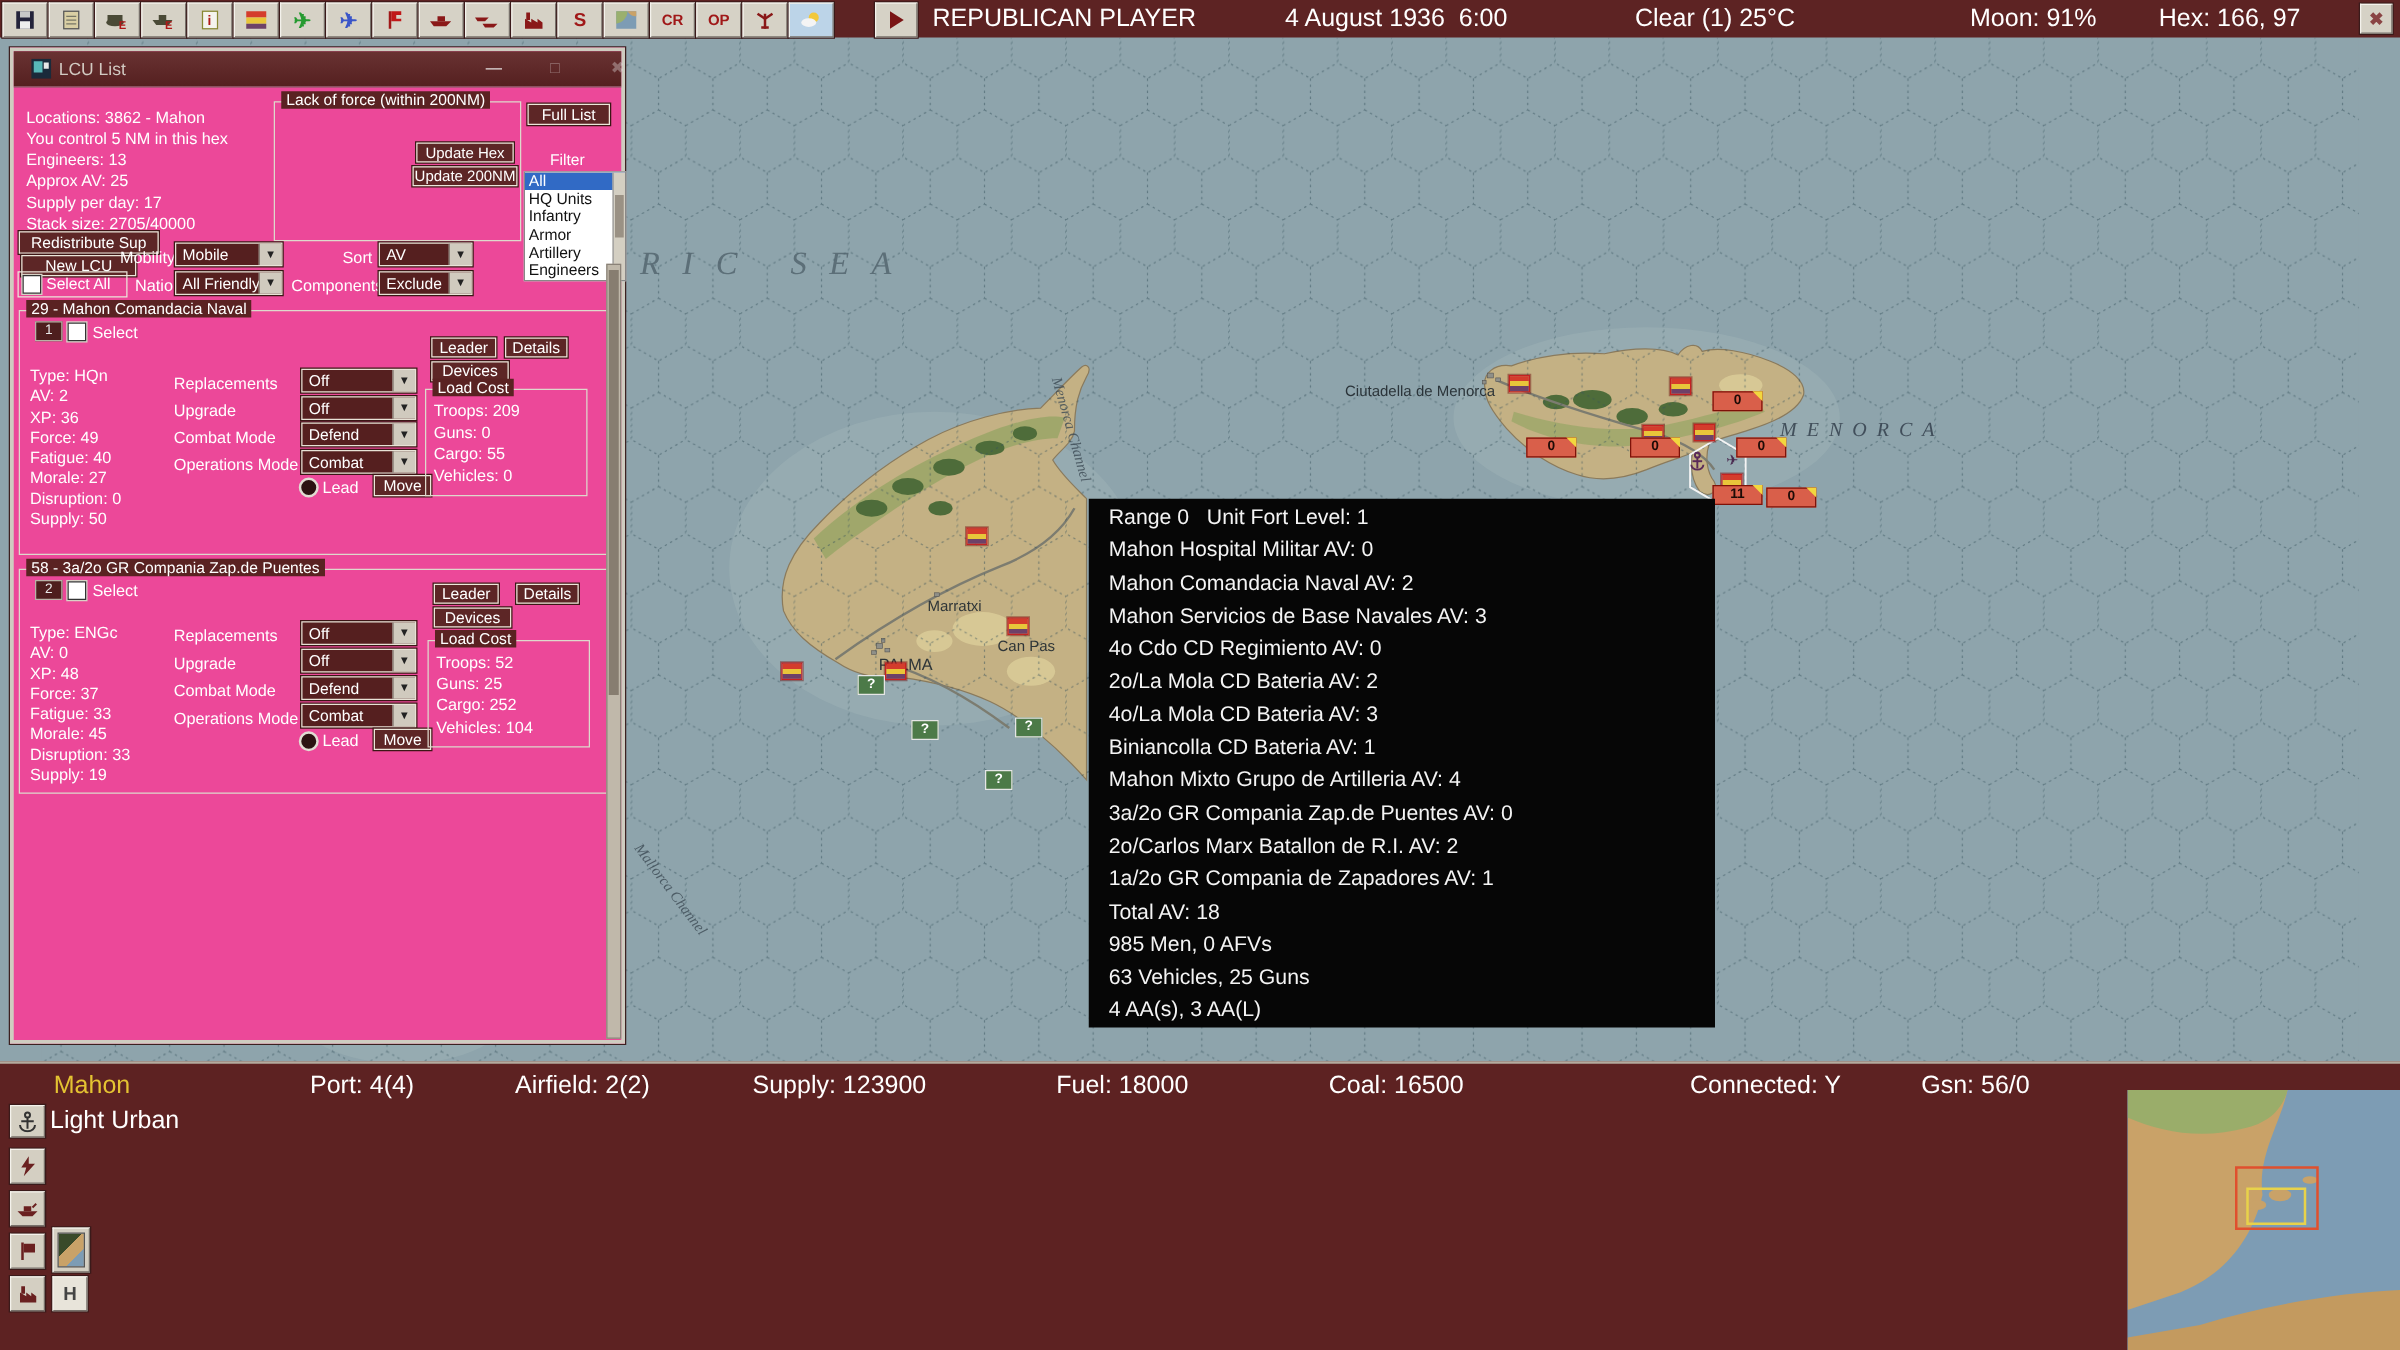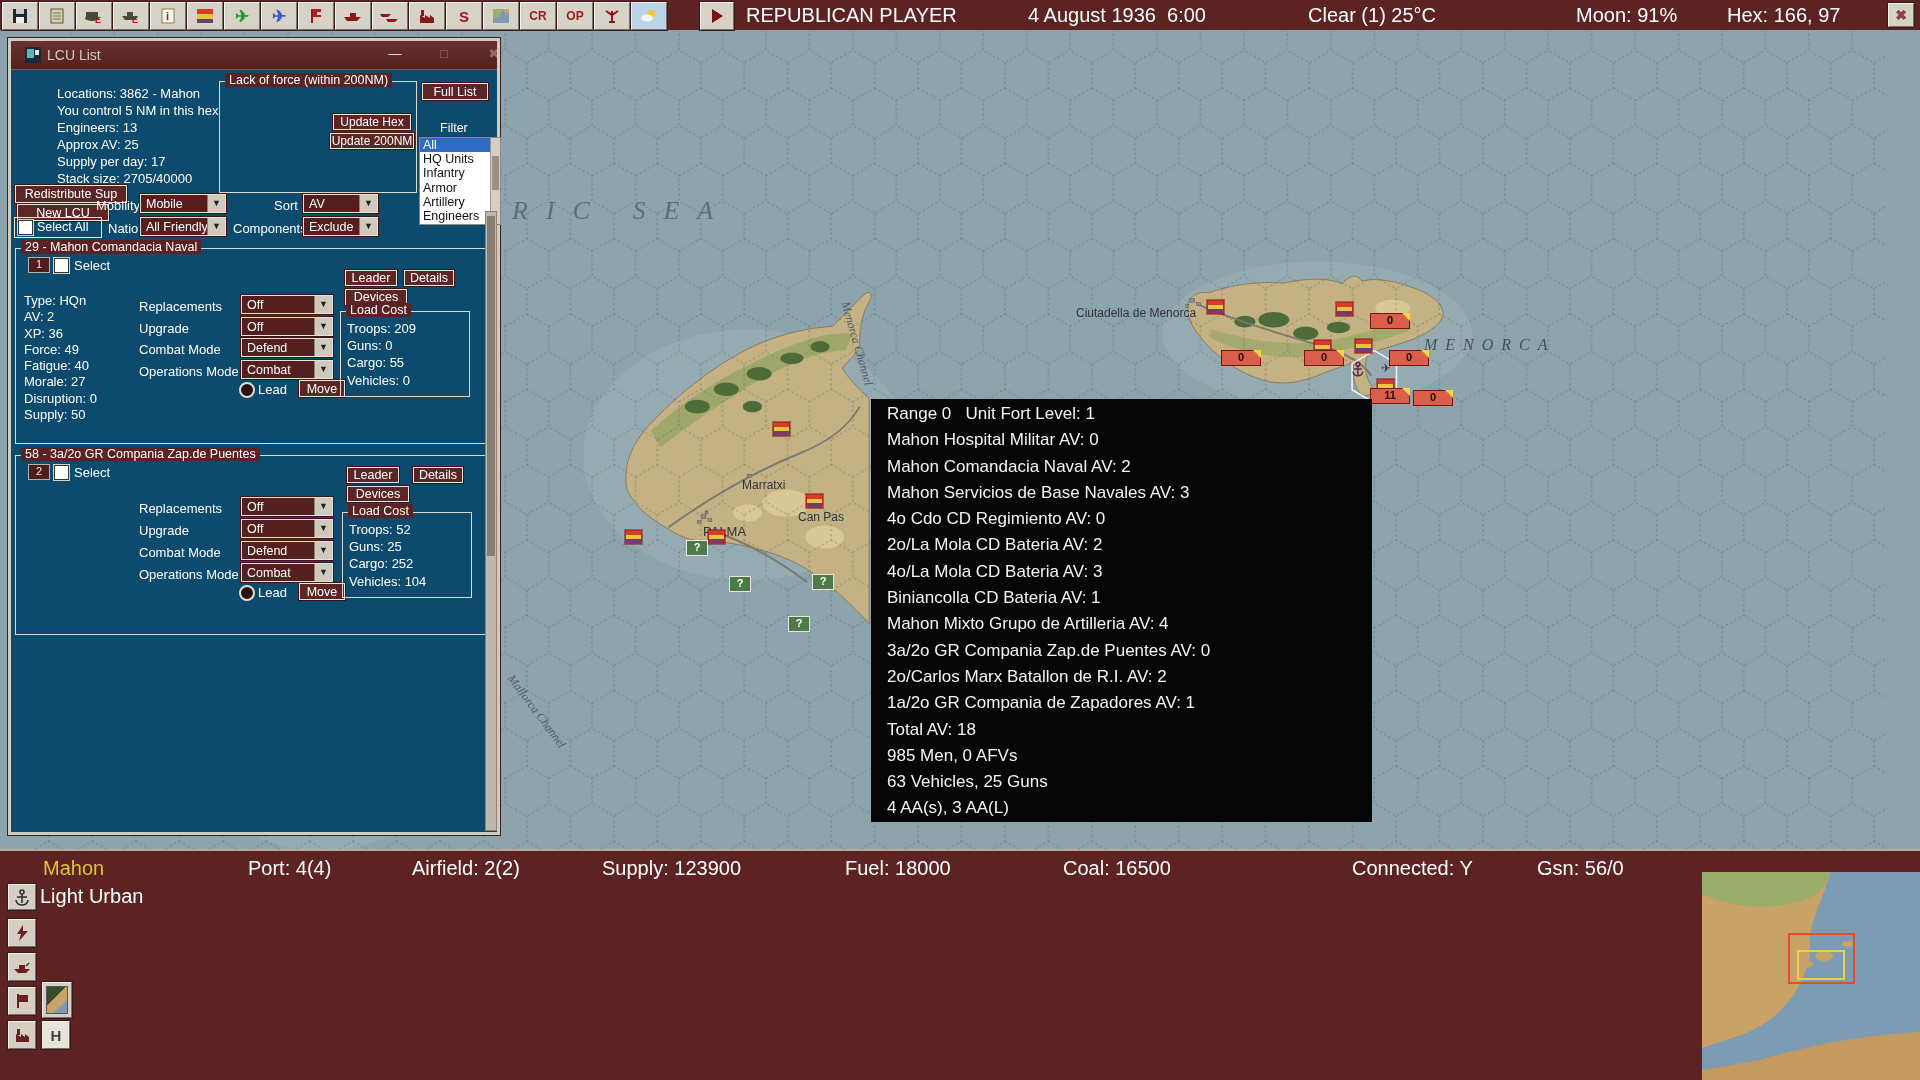--- a/index.html
+++ b/index.html
@@ -24,31 +24,31 @@
     border:1px solid #7e1208;color:#1d0b06;font-size:11px;font-weight:bold;text-align:center;line-height:13px;}
   .numctr .corner{position:absolute;right:-1px;top:-1px;width:0;height:0;
     border-top:8px solid #f2d73e;border-left:8px solid transparent;}
   .qctr{position:absolute;z-index:3;width:20px;height:14px;background:#4c7a48;border:1px solid #e6e6e6;
     color:#fff;font-size:11px;font-weight:bold;text-align:center;line-height:13px;}
   
   #hextip{position:absolute;left:871px;top:399px;width:501px;height:423px;background:#060606;z-index:10;
     color:#f4f4f4;font-size:17px;line-height:26.3px;padding:2px 0 0 16px;box-sizing:border-box;}
   #hextip div{white-space:pre;}
   
-  #lcu{position:absolute;left:8px;top:38px;width:492px;height:797px;background:#0c4a6e;z-index:20;
+  #lcu{position:absolute;left:8px;top:38px;width:492px;height:797px;background:#ec4899;z-index:20;
     border:3px solid #cfccc0;box-shadow:0 0 0 1px #3c2020;box-sizing:border-box;color:#fff;font-size:13px;}
   #lcu-title{position:absolute;left:0;top:0;right:0;height:28px;background:linear-gradient(#693232,#552020);
     border-bottom:1px solid #7a5a5a;}
   #lcu-title .ttl{position:absolute;left:36px;top:6px;color:#d2cac2;font-size:14px;}
   .winbtn{position:absolute;top:5px;width:20px;height:17px;color:#ececec;font-size:13px;text-align:center;line-height:16px;}
   .btn3d{background:#5d2626;color:#fff;border:1px solid #ece6da;box-shadow:0 0 0 1px #3c1616;
     font-size:12.5px;text-align:center;box-sizing:border-box;display:flex;align-items:center;justify-content:center;}
   .grp{position:absolute;border:1px solid #ded8cc;box-sizing:border-box;text-decoration:underline;}
   .grp>.gt{position:absolute;top:-9px;left:5px;background:#5a2222;padding:0 4px;font-size:12.5px;white-space:nowrap;}
-  .ilines div{line-height:17px;white-space:nowrap;margin-left:36px;}
+  .ilines div{line-height:17px;white-space:nowrap;}
   .stats div{line-height:16.3px;white-space:nowrap;}
   .ll div{line-height:17.2px;white-space:nowrap;}
   .dd{position:absolute;height:19px;background:#551f1f;border:1px solid #e8e2d6;box-shadow:0 0 0 1px #3c1616;
     box-sizing:border-box;color:#fff;font-size:12.5px;}
   .dd .val{position:absolute;left:5px;top:1px;line-height:16px;}
   .dd .arw{position:absolute;right:0;top:0;bottom:0;width:17px;background:#d0cabe;color:#222;
     border-left:1px solid #8a8078;font-size:9px;text-align:center;line-height:17px;}
   .chk{position:absolute;width:13px;height:13px;background:#fff;border:1px solid #333;box-shadow:0 0 0 1px #d8d2c6;}
   .radio{position:absolute;width:12px;height:12px;border-radius:50%;background:#2c1212;border:2px solid #e0dcd2;}
   .lbl{position:absolute;white-space:nowrap;}
@@ -440,20 +440,30 @@
             <div>Vehicles: 0</div>
         </div>
       </div>
     </div>
 
     <div class="grp" style="left:4px;top:414px;width:472px;height:180px;">
       <div class="gt">58 - 3a/2o GR Compania Zap.de Puentes</div>
       <div class="idxbox" style="left:12px;top:8px;"><span>2</span></div>
       <span class="chk" style="left:38px;top:9px;"></span>
       <span class="lbl" style="left:58px;top:9px;">Select</span>
+      <div class="abs stats" style="left:8px;top:42px;">
+        <div>Type: ENGc</div>
+          <div>AV: 0</div>
+        <div>XP: 48</div>
+          <div>Force: 37</div>
+        <div>Fatigue: 33</div>
+          <div>Morale: 45</div>
+        <div>Disruption: 33</div>
+          <div>Supply: 19</div>
+      </div>
       <span class="lbl" style="left:123px;top:45px;">Replacements</span>
       <div class="dd" style="left:225px;top:41px;width:92px;">
           <span class="val">Off</span>
           <span class="arw">▼</span>
         </div>
       <span class="lbl" style="left:123px;top:67px;">Upgrade</span>
       <div class="dd" style="left:225px;top:63px;width:92px;">
           <span class="val">Off</span>
           <span class="arw">▼</span>
         </div>

